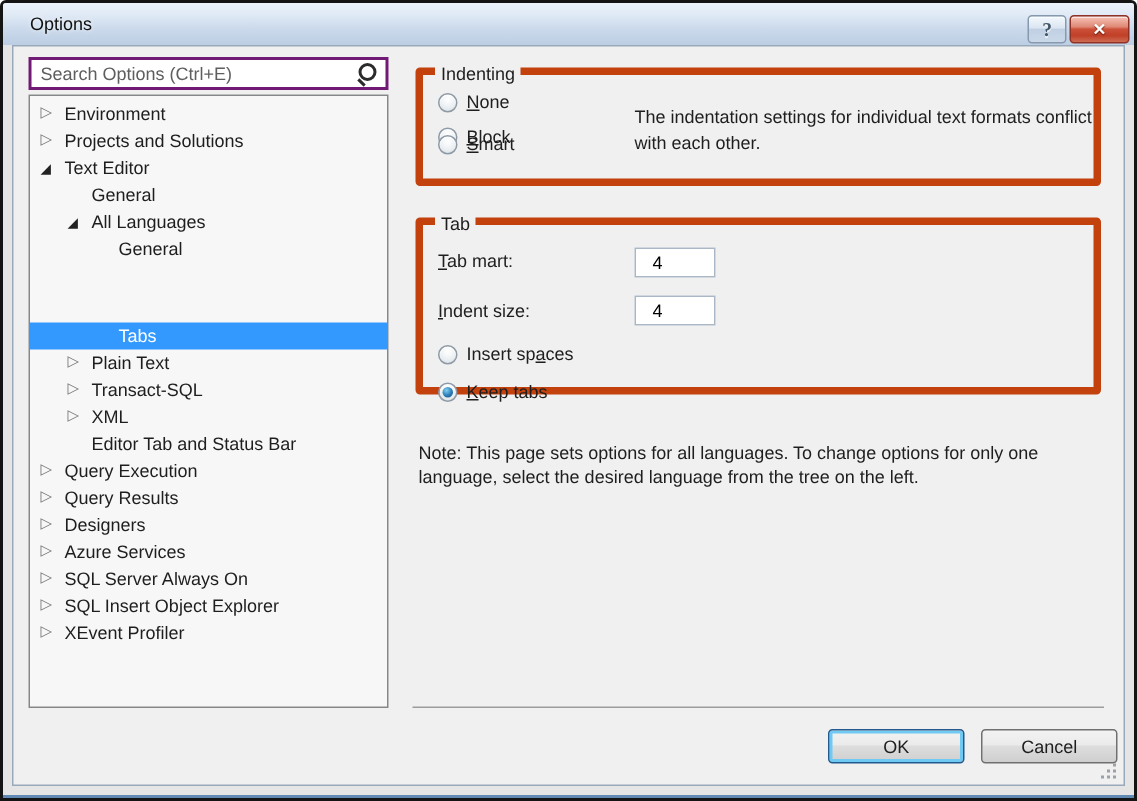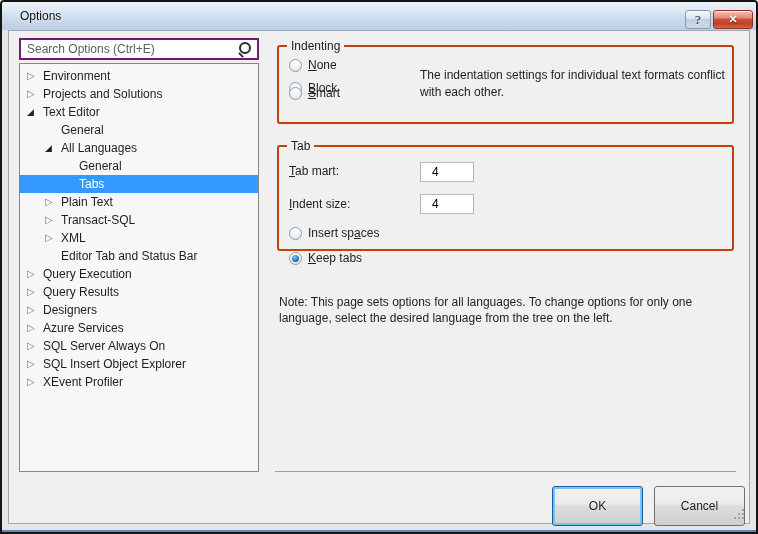--- a/index.html
+++ b/index.html
@@ -81,24 +81,24 @@
   .tree-row { height:18px; line-height:18px; white-space:nowrap; display:flex; align-items:center; cursor:default; }
   .tree-row.selected { background:#3399ff; color:#ffffff; }
   .tree-arrow { display:inline-block; width:16px; flex:0 0 16px; text-align:left; }
   .tree-arrow.collapsed { font-size:10px; color:#777; }
   .tree-arrow.expanded { font-size:9px; color:#222; }
   .tree-label { display:inline-block; }
 
   
   .groupbox {
     position:absolute; left:268px; width:457px;
-    border:2px solid #c2410c; border-radius:3px;
+    border:5px solid #c2410c; border-radius:3px;
   }
   .groupbox.indenting { top:14px; height:79px; }
-  .groupbox.tab { top:114px; height:106px; }
+  .groupbox.tab { top:114px; height:118px; }
   .group-title {
     position:absolute; top:-8px; left:8px; background:#f0f0f0; padding:0 4px; line-height:15px;
   }
 
   
   .radio-row { position:absolute; left:10px; height:14px; display:flex; align-items:center; cursor:default; }
   .radio {
     position:relative; width:13px; height:13px; border-radius:50%;
     border:1px solid #8e9aa5; margin-right:6px; flex:0 0 13px;
     background: radial-gradient(circle at 50% 30%, #ffffff 0%, #ecf0f3 55%, #d6dce1 100%);
@@ -120,21 +120,21 @@
     font-family:"Liberation Sans", sans-serif; font-size:12px; color:#000;
     padding-left:11px; outline:none;
   }
 
   .note-text { position:absolute; left:270px; top:263px; width:462px; line-height:16px; }
 
   .separator { position:absolute; left:266px; top:440px; width:461px; height:1px; background:#9c9c9c; }
 
   
   .btn {
-    position:absolute; top:455px; width:91px; height:40px; border-radius:3px;
+    position:absolute; top:455px; width:91px; height:23px; border-radius:3px;
     border:1px solid #707070;
     background: linear-gradient(180deg,#f2f2f2 0%, #ebebeb 45%, #dddddd 50%, #cfcfcf 100%);
     font-family:"Liberation Sans", sans-serif; font-size:12px; color:#1e1e1e;
     text-align:center; cursor:default;
   }
   .btn.ok {
     left:543px; border-color:#23598c;
     box-shadow: inset 0 0 0 2px #6fc9f2;
   }
   .btn.cancel { left:645px; }
@@ -186,21 +186,21 @@
           <span class="tree-label">General</span>
         </div>
         <div class="tree-row" style="padding-left: 25px;">
           <span class="tree-arrow expanded">◢</span>
           <span class="tree-label">All Languages</span>
         </div>
         <div class="tree-row" style="padding-left: 43px;">
           <span class="tree-arrow leaf"></span>
           <span class="tree-label">General</span>
         </div>
-        <div class="tree-row selected" style="padding-left: 43px;">
+        <div class="tree-row selected" style="padding-left: 43px; margin-top: 40px;">
           <span class="tree-arrow leaf"></span>
           <span class="tree-label">Tabs</span>
         </div>
         <div class="tree-row" style="padding-left: 25px;">
           <span class="tree-arrow collapsed">▷</span>
           <span class="tree-label">Plain Text</span>
         </div>
         <div class="tree-row" style="padding-left: 25px;">
           <span class="tree-arrow collapsed">▷</span>
           <span class="tree-label">Transact-SQL</span>

